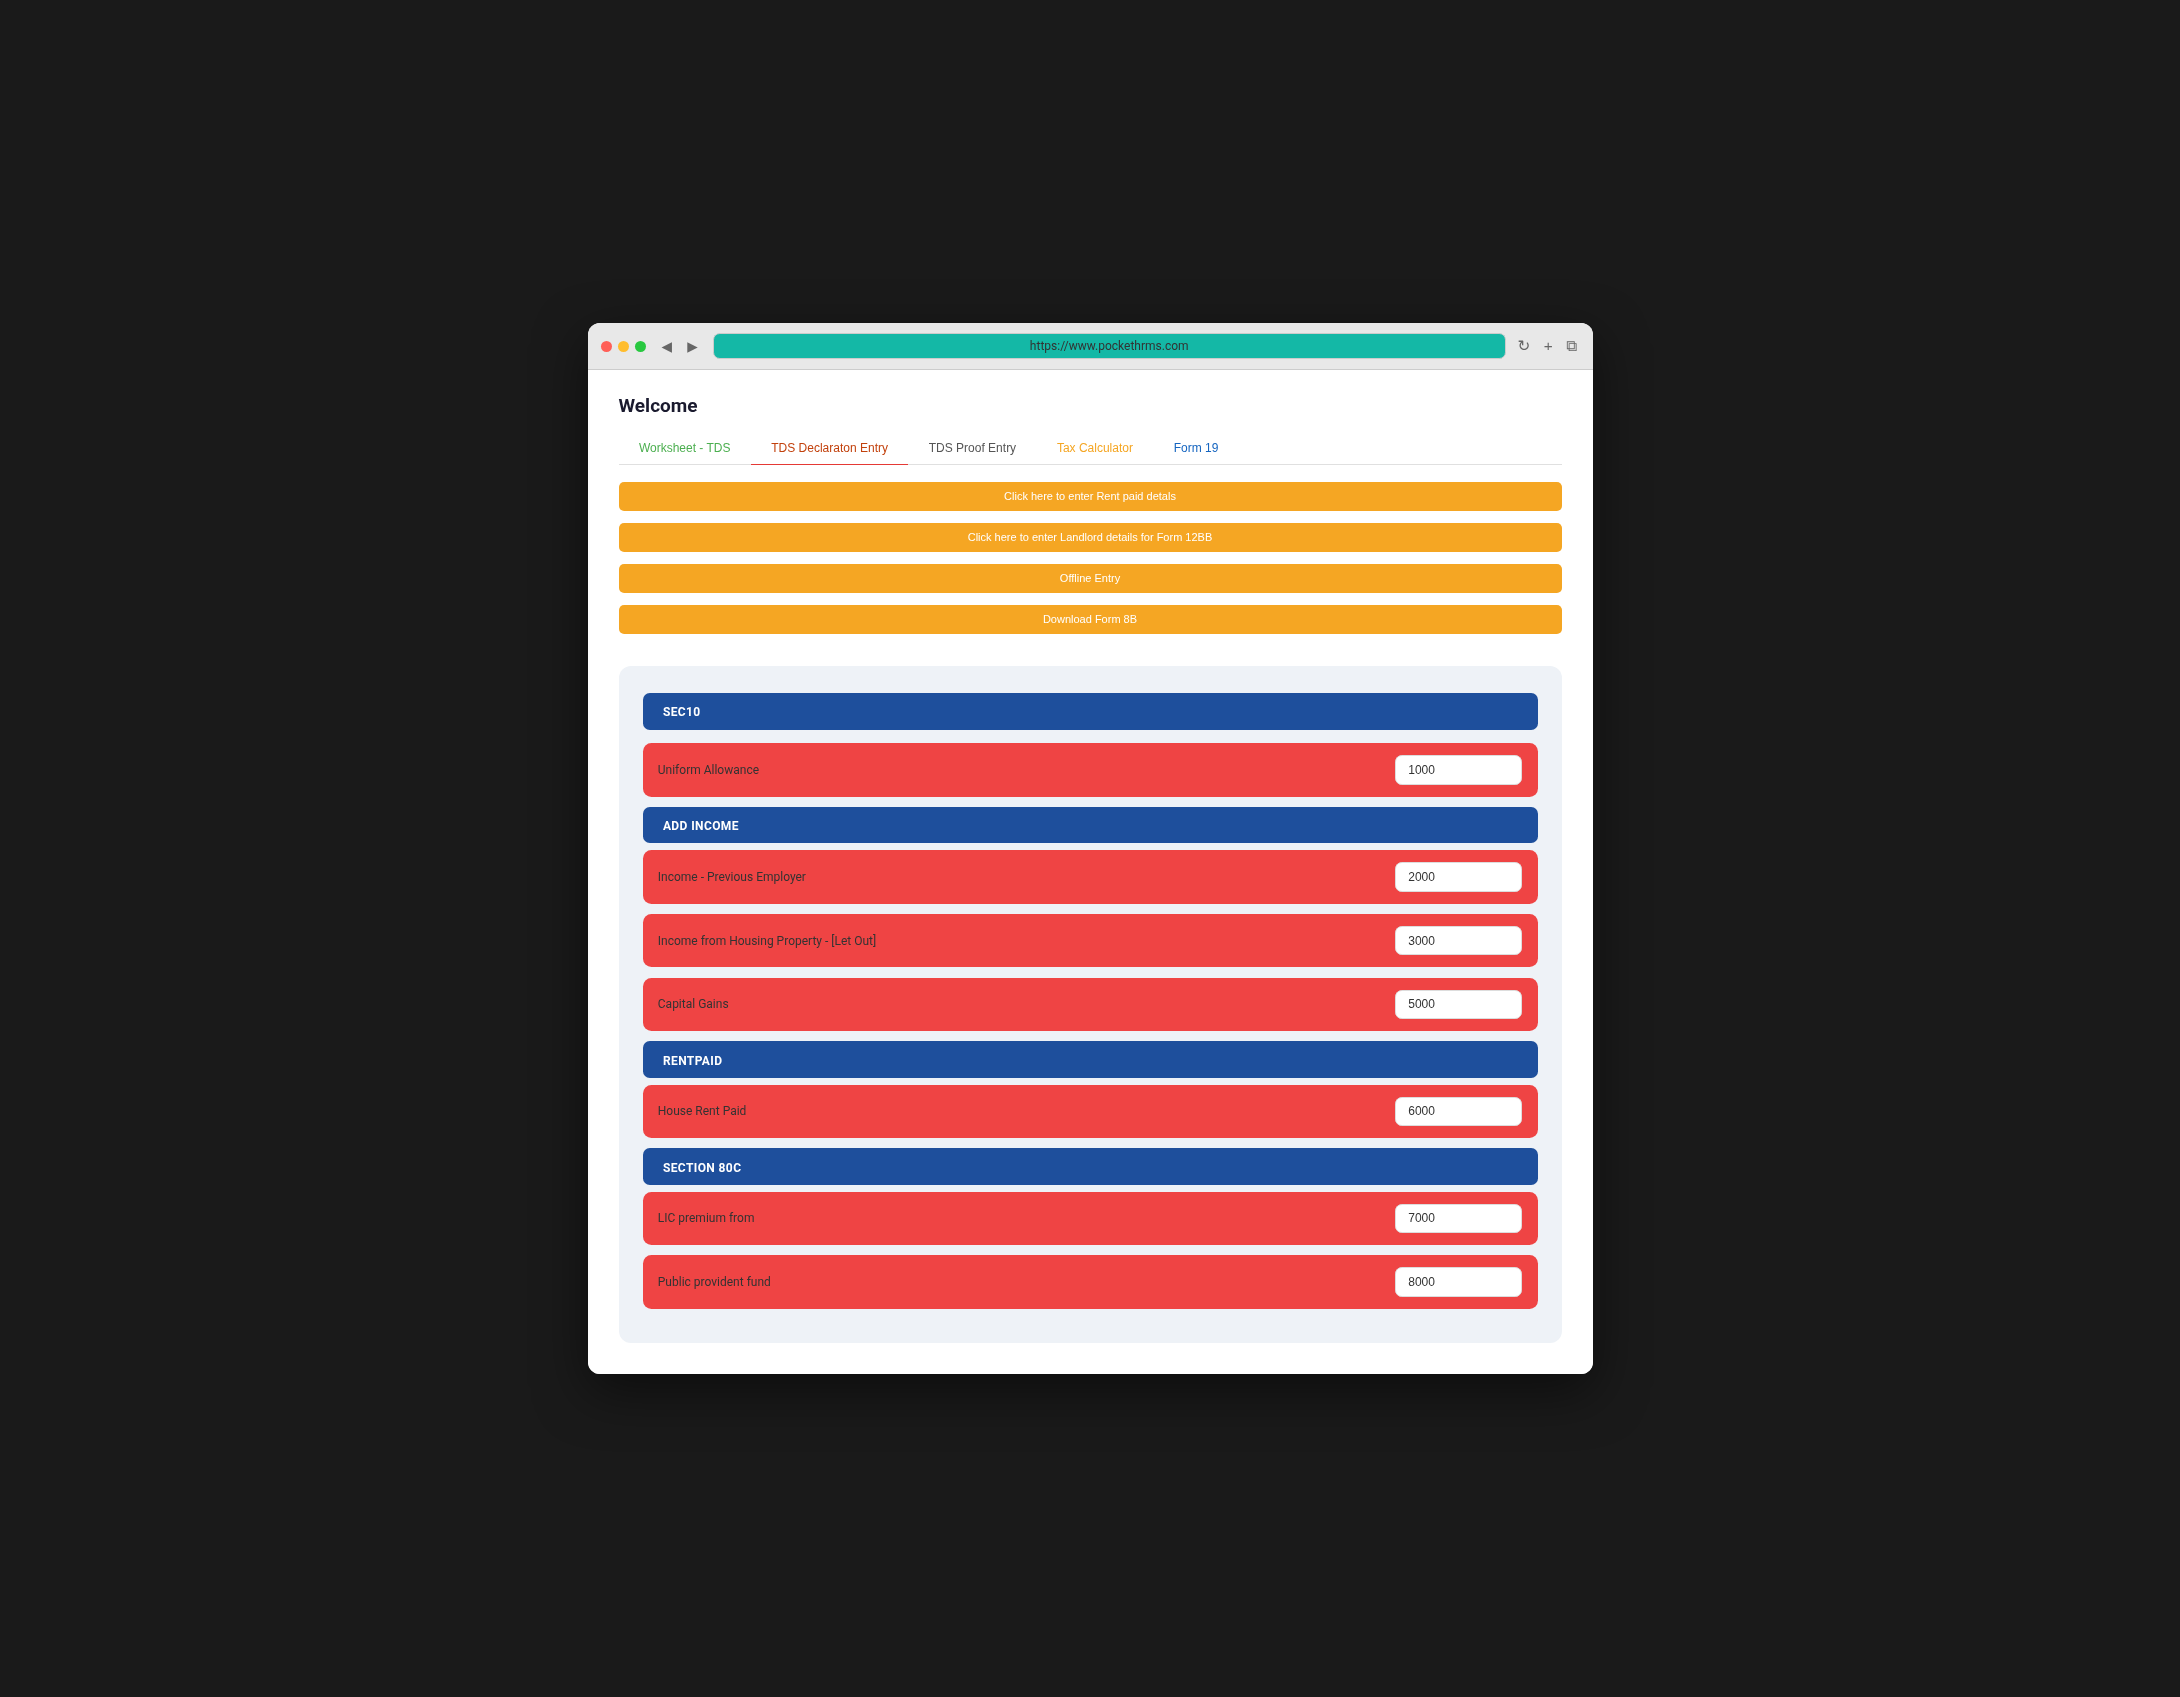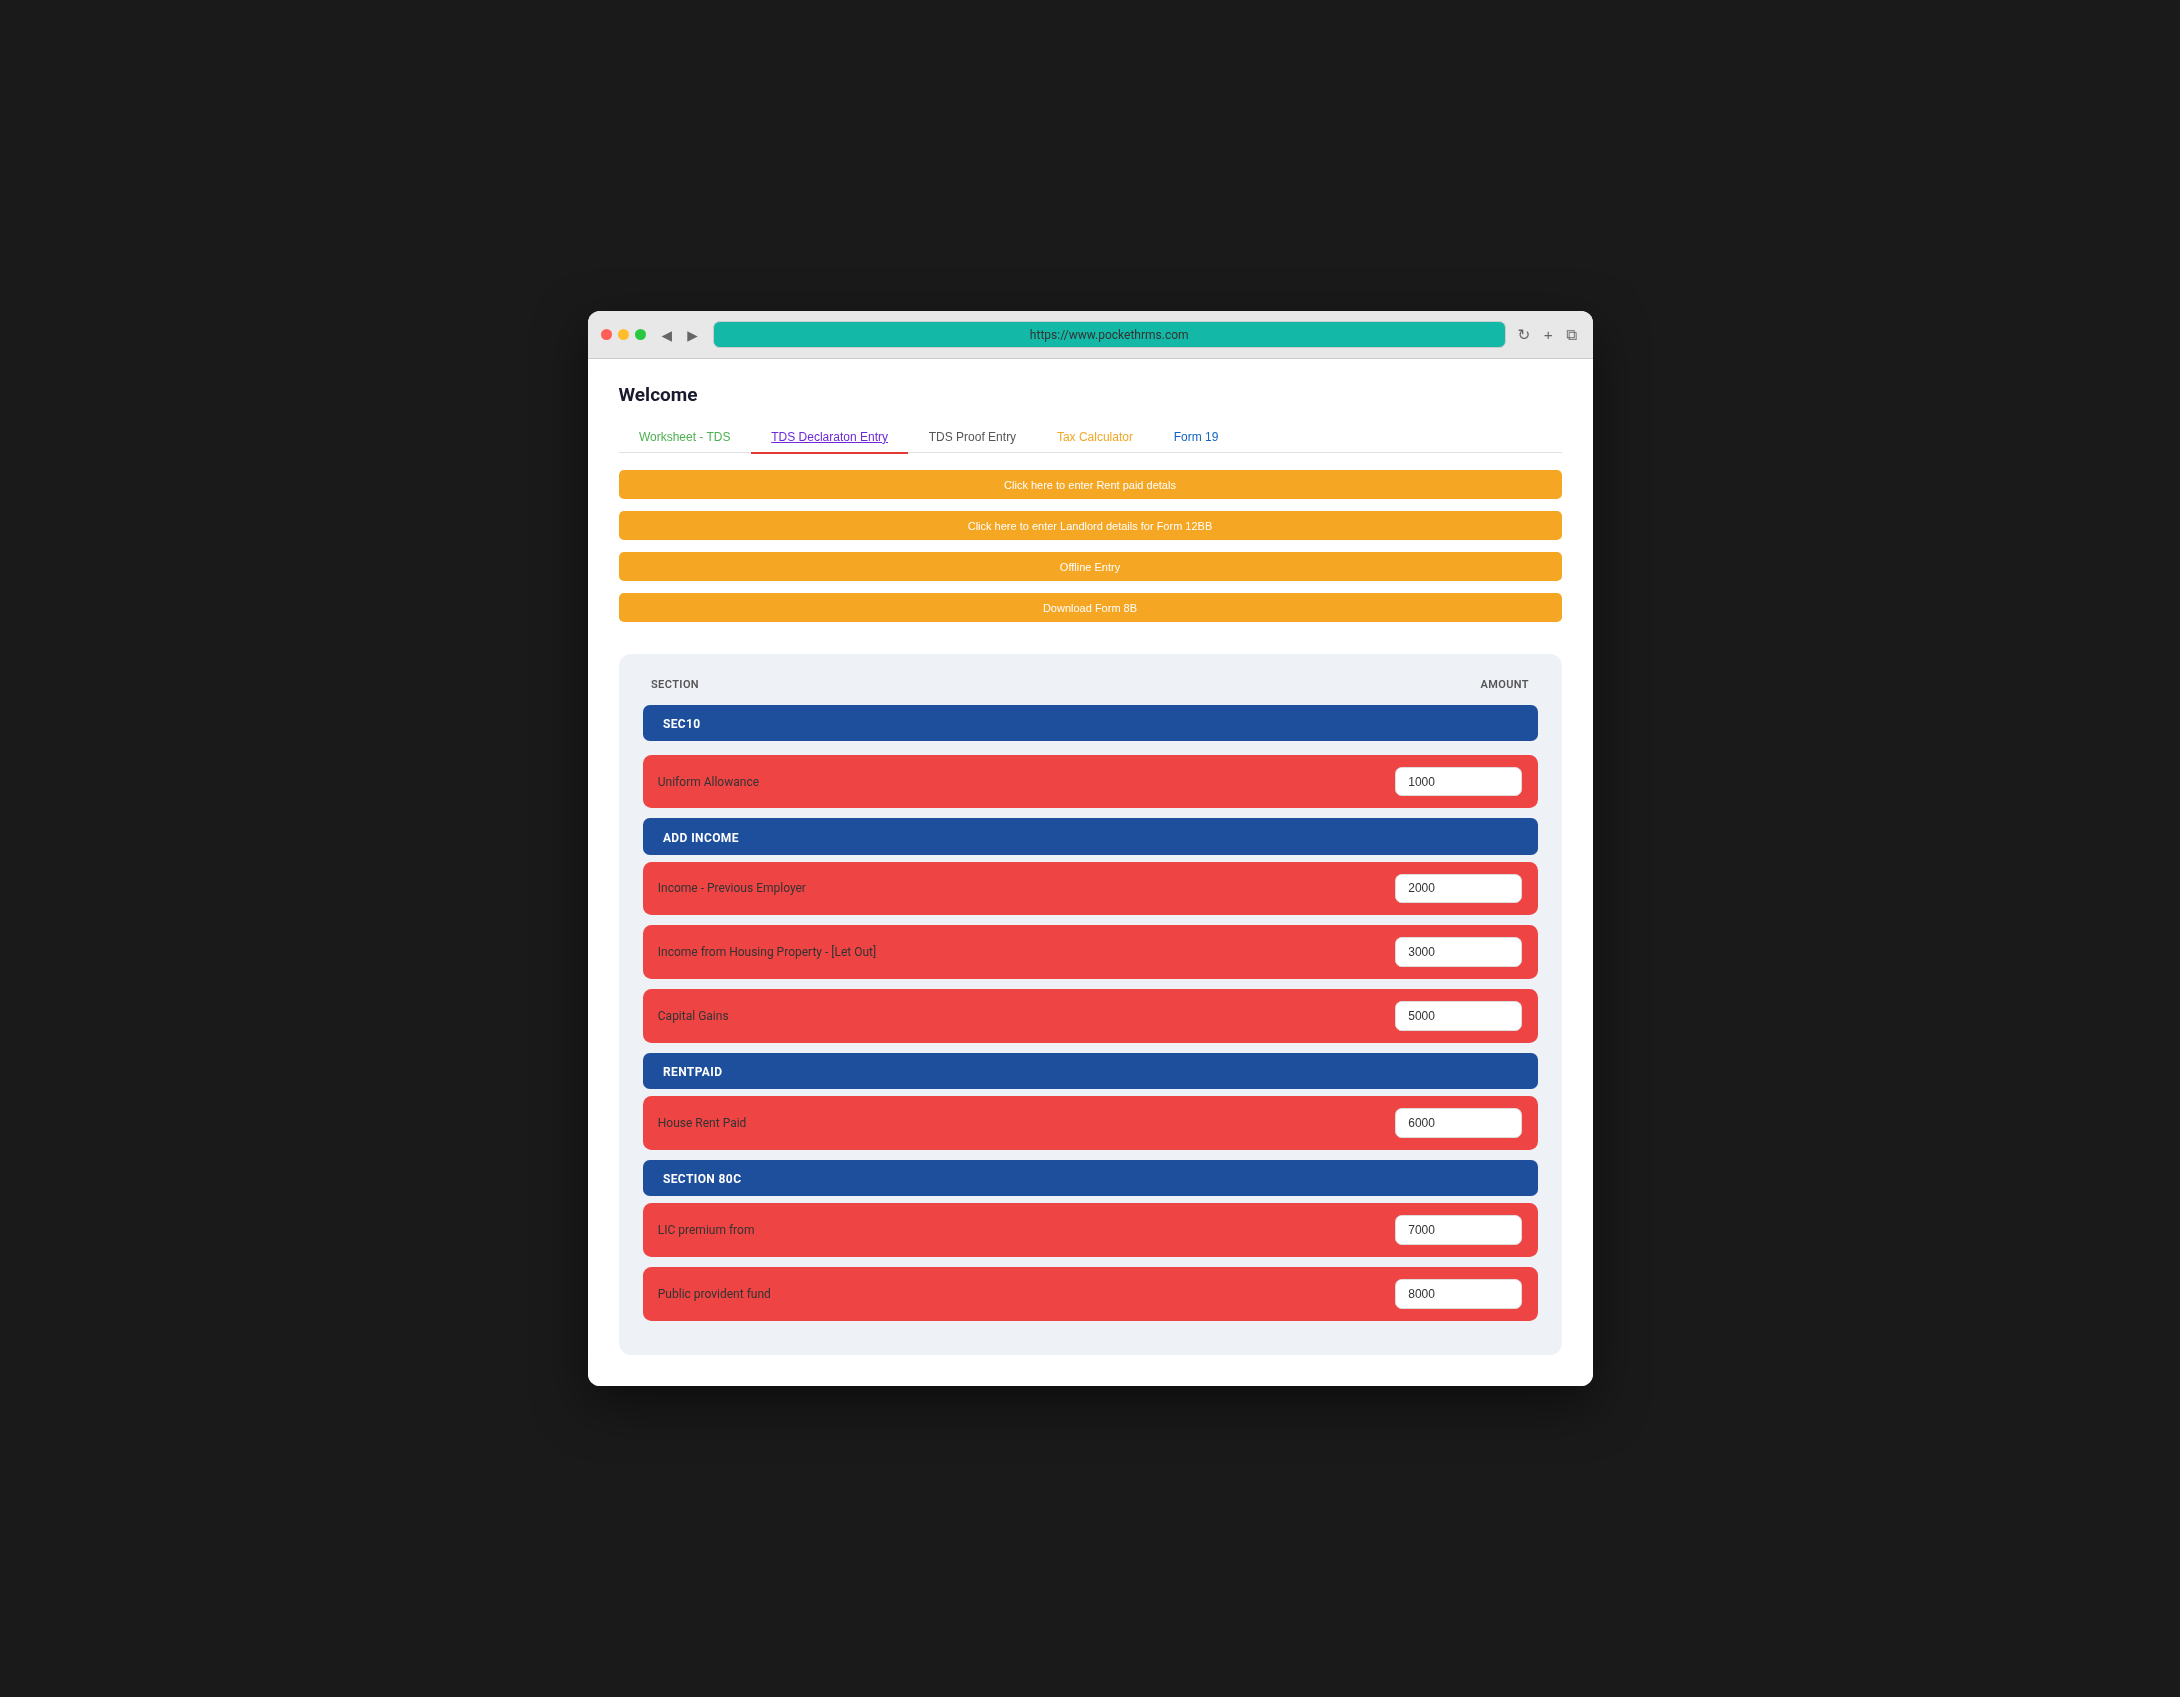--- a/index.html
+++ b/index.html
@@ -105,22 +105,21 @@
       font-weight: 500;
       cursor: pointer;
       border: none;
       background: none;
       position: relative;
       white-space: nowrap;
     }
 
     .tab-worksheet { color: #4caf50; }
     .tab-declaration {
-      color: #6d28d9;
-      text-decoration: underline;
+      color: #c2410c;
     }
     .tab-declaration::after {
       content: '';
       position: absolute;
       bottom: -1.7px;
       left: 0;
       right: 0;
       height: 1.7px;
       background: #e53935;
     }
@@ -249,24 +248,20 @@
 
     <div class="buttons-row">
       <button class="action-btn">Click here to enter Rent paid detals</button>
       <button class="action-btn">Click here to enter Landlord details for Form 12BB</button>
       <button class="action-btn">Offline Entry</button>
       <button class="action-btn">Download Form 8B</button>
     </div>
 
     <div class="main-card">
 
-      <div class="table-header">
-        <span class="col-header">SECTION</span>
-        <span class="col-header">AMOUNT</span>
-      </div>
 
       <div class="section-divider">
         <span class="section-divider-title">SEC10</span>
       </div>
       <div class="form-row">
         <span class="field-label">Uniform Allowance</span>
         <input class="field-input" type="text" value="1000" style="">
       </div>
 
       <div class="section-divider section-gap">

